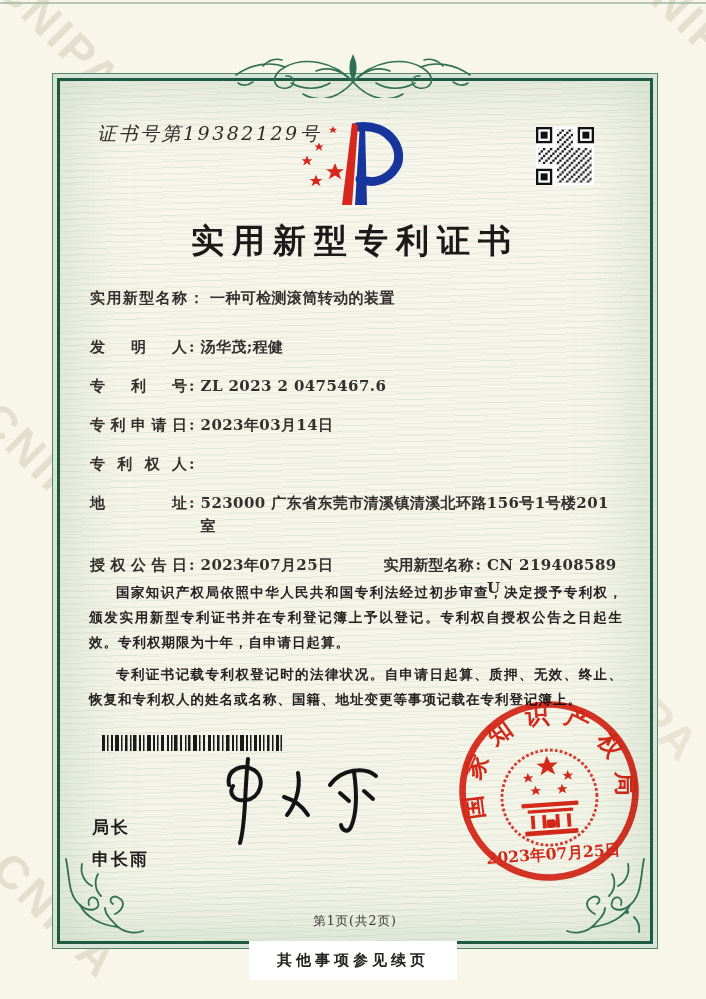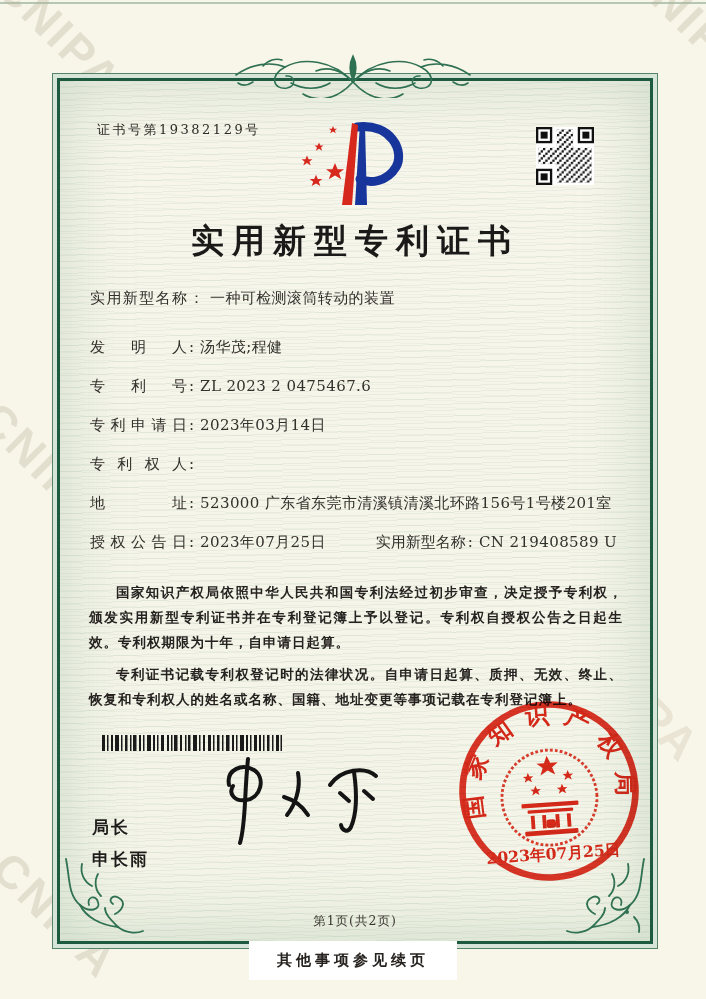--- a/index.html
+++ b/index.html
@@ -33,30 +33,30 @@
       repeating-linear-gradient(178deg, rgba(110,152,122,.10) 0 1px, rgba(0,0,0,0) 1px 6px),
       repeating-linear-gradient(2deg, rgba(110,152,122,.07) 0 1px, rgba(0,0,0,0) 1px 7px),
       linear-gradient(#f8f6ec,#f3f4e7);
     z-index:2;
   }
   .flourish-top{position:absolute;left:233px;top:52px;width:240px;height:46px;z-index:3;}
   .corner-fl{position:absolute;width:84px;height:84px;z-index:3;}
   .corner-br{right:2px;bottom:2px;}
   .corner-bl{left:2px;bottom:2px;transform:scaleX(-1);}
   
-  .cert-no{position:absolute;left:37px;top:40px;font-size:13px;letter-spacing:2.5px;color:#2e2a26;}
+  .cert-no{position:absolute;left:37px;top:40px;font-size:19px;letter-spacing:2.5px;color:#2e2a26;font-style:italic;}
   .logo{position:absolute;left:50%;top:36px;transform:translateX(-50%);width:112px;height:92px;}
   .qr{position:absolute;left:476px;top:46px;width:58px;height:58px;}
   .title{
     position:absolute;left:0;top:138px;width:100%;text-align:center;
     font-size:33px;font-weight:700;letter-spacing:8px;color:#1c1a18;
   }
   
   .fields{position:absolute;left:30px;top:206px;width:534px;font-size:15px;color:#332f2b;}
-  .frow{display:flex;align-items:center;line-height:23px;margin-bottom:16px;}
+  .frow{display:flex;align-items:flex-start;line-height:23px;margin-bottom:16px;font-weight:bold;}
   .frow.first{margin-bottom:26px;}
   .flabel{
     display:inline-block;width:97px;flex:none;
     text-align:justify;text-align-last:justify;text-justify:inter-character;
   }
   .flabel.natural{width:auto;text-align-last:auto;}
   .fcolon{flex:none;padding:0 6px 0 2px;}
   .fvalue{flex:1;letter-spacing:.4px;}
   .pairB{margin-left:50px;display:flex;}
   .last-row{display:flex;}

